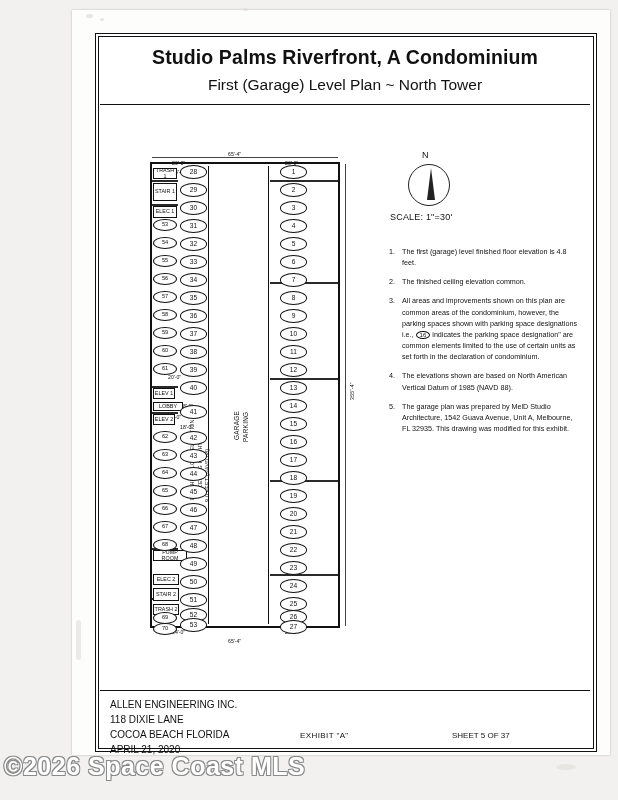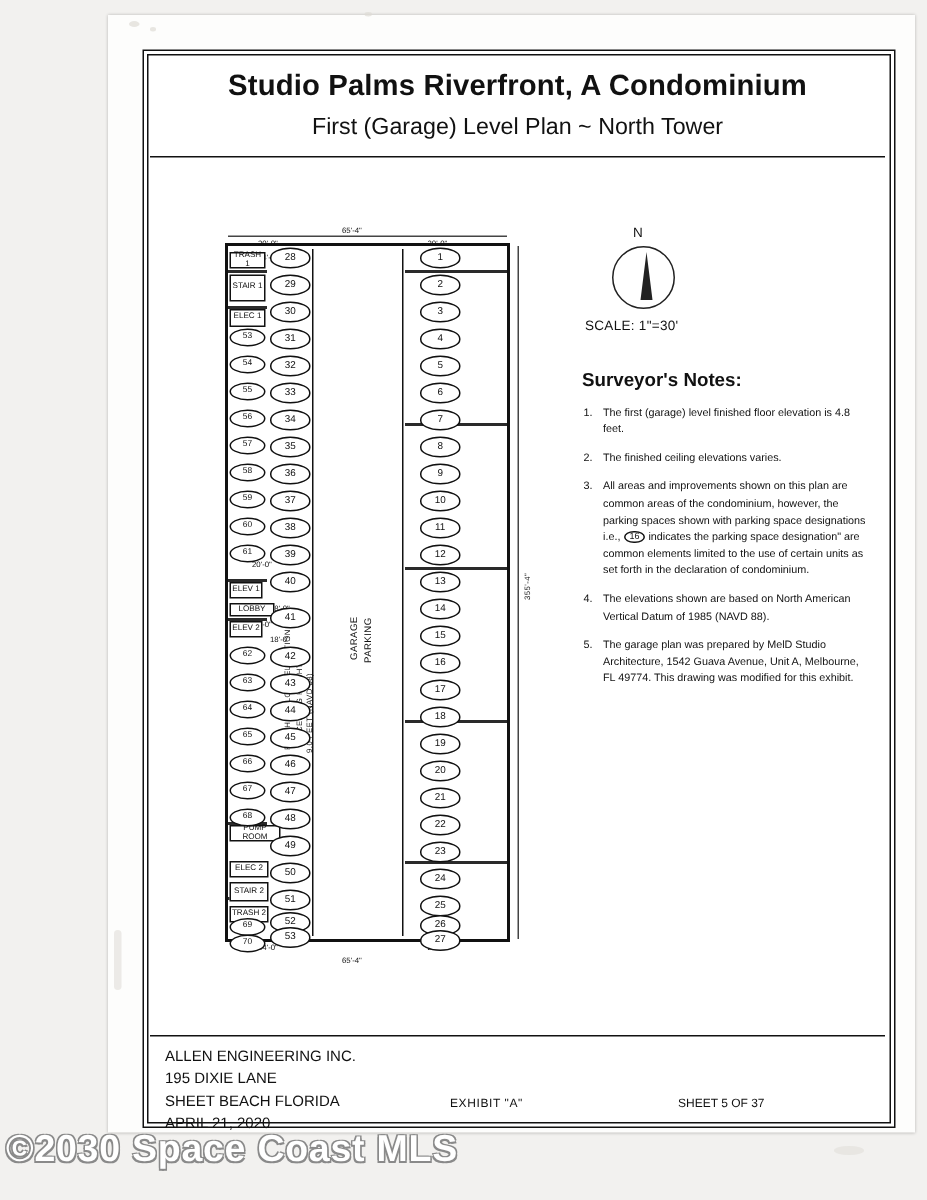--- a/index.html
+++ b/index.html
@@ -273,27 +273,26 @@
 <div id="title-rule"></div>
 
 <div id="compass">
   <div class="circle"></div>
   <div class="needle"></div>
   <div class="n-label">N</div>
 </div>
 <div id="scale-text">SCALE: 1"=30'</div>
 
 <div id="notes">
-  <h3>Surveyor's Notes:</h3>
   <ol>
     <li>The first (garage) level finished floor elevation is 4.8 feet.</li>
-    <li>The finished ceiling elevations varies.</li>
+    <li>The finished ceiling elevation common.</li>
     <li>All areas and improvements shown on this plan are common areas of the condominium, however, the parking spaces shown with parking space designations i.e., <span class="inline-oval">16</span> indicates the parking space designation" are common elements limited to the use of certain units as set forth in the declaration of condominium.</li>
     <li>The elevations shown are based on North American Vertical Datum of 1985 (NAVD 88).</li>
-    <li>The garage plan was prepared by MelD Studio Architecture, 1542 Guava Avenue, Unit A, Melbourne, FL  49774. This drawing was modified for this exhibit.</li>
+    <li>The garage plan was prepared by MelD Studio Architecture, 1542 Guava Avenue, Unit A, Melbourne, FL  32935. This drawing was modified for this exhibit.</li>
   </ol>
 </div>
 
 <div id="plan">
 
   <div class="wall" style="left:10px; top:12px; width:190px; height:2px;"></div>
   <div class="wall" style="left:10px; top:476px; width:190px; height:2px;"></div>
   <div class="wall" style="left:10px; top:12px; width:2px; height:466px;"></div>
   <div class="wall" style="left:198px; top:12px; width:2px; height:466px;"></div>
 
@@ -421,20 +420,20 @@
   <div class="stall" style="left:140px; top:429px;">24</div>
   <div class="stall" style="left:140px; top:447px;">25</div>
   <div class="stall" style="left:140px; top:460px;">26</div>
   <div class="stall" style="left:140px; top:470px;">27</div>
 
 </div>
 
 <div id="footer-rule"></div>
 <div id="engineer">
   <div>ALLEN ENGINEERING INC.</div>
-  <div>195 DIXIE LANE</div>
-  <div>SHEET BEACH FLORIDA</div>
+  <div>118 DIXIE LANE</div>
+  <div>COCOA BEACH FLORIDA</div>
   <div>APRIL 21, 2020</div>
 </div>
 <div id="exhibit">EXHIBIT "A"</div>
 <div id="sheet-no">SHEET 5 OF 37</div>
 
-<div id="watermark">©2030 Space Coast MLS</div>
+<div id="watermark">©2026 Space Coast MLS</div>
 
 </body></html>

